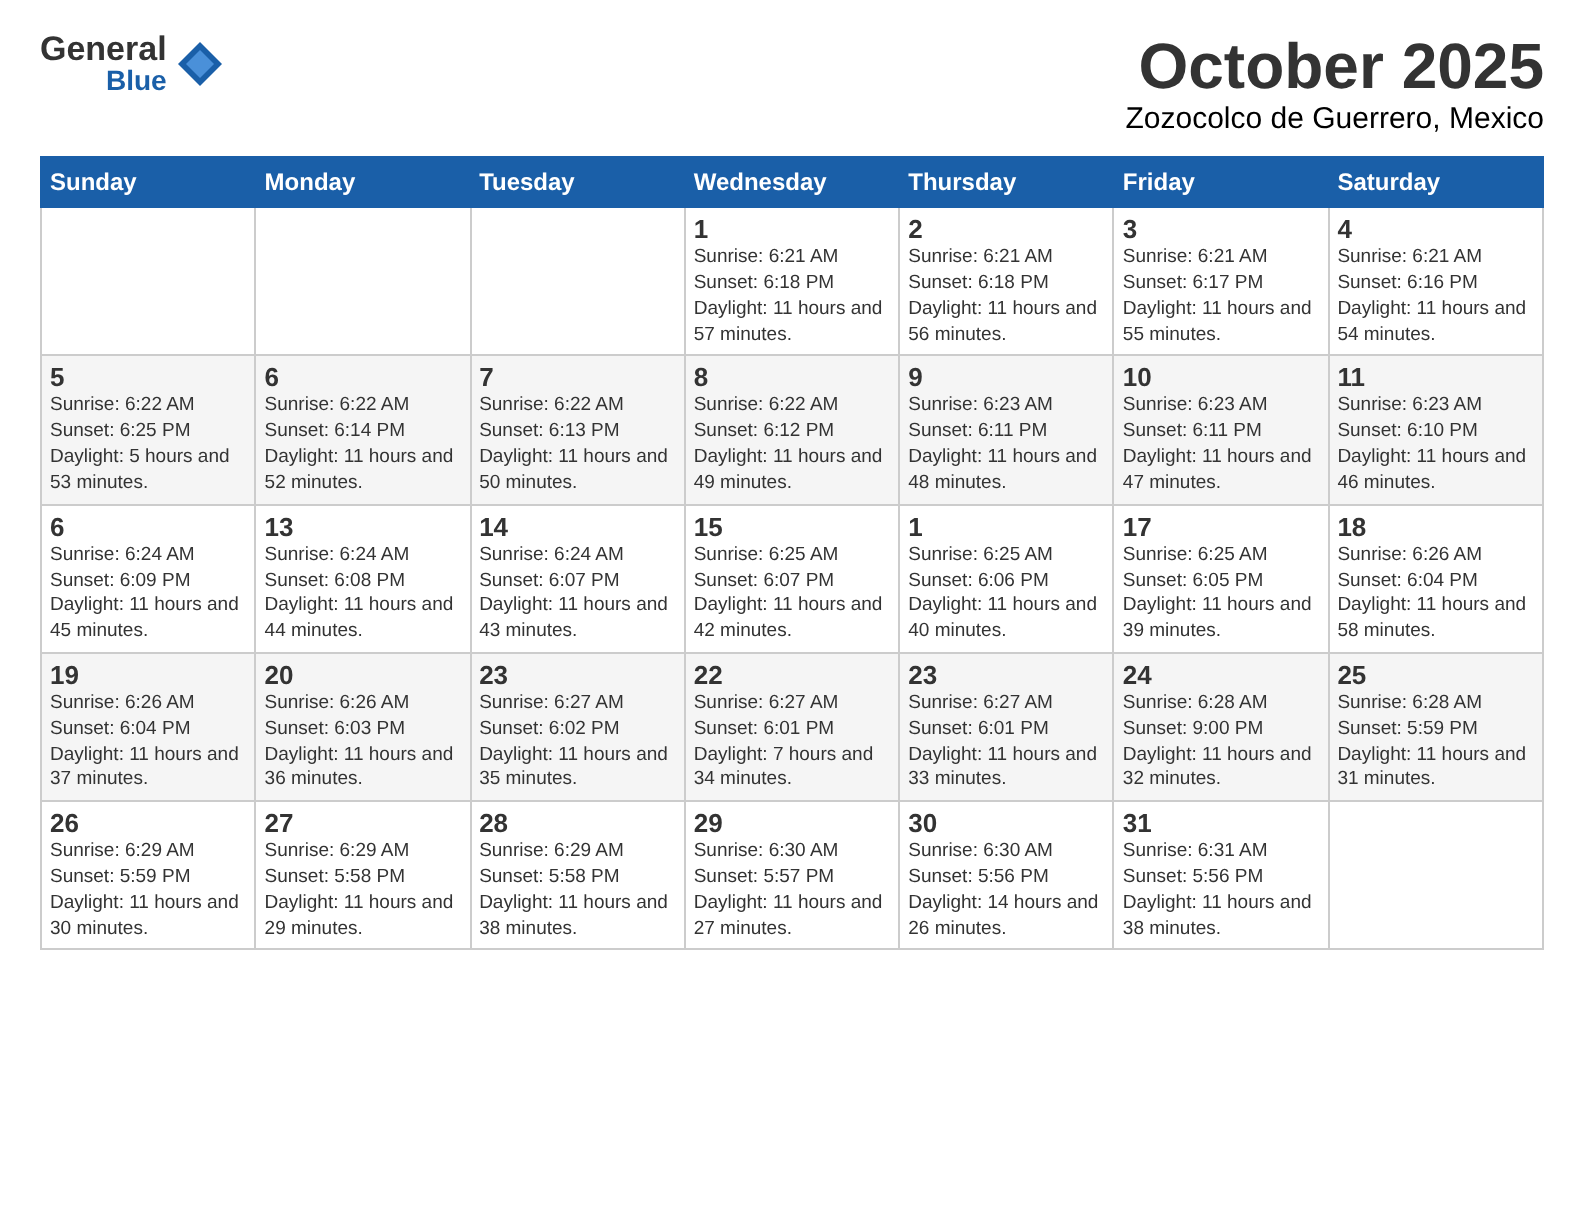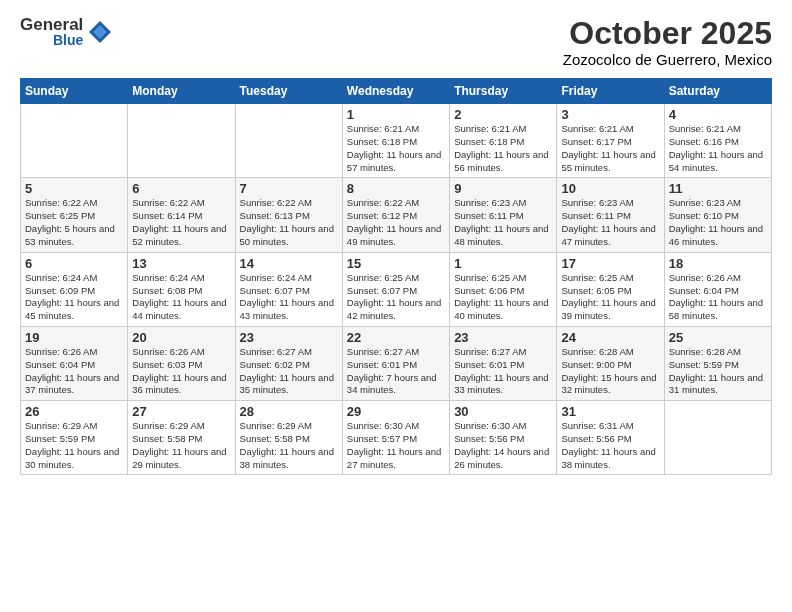--- a/index.html
+++ b/index.html
@@ -260,21 +260,21 @@
           <td>
             <div class="cell-day">23</div>
           <div class="cell-info">Sunrise: 6:27 AM</div>
           <div class="cell-info">Sunset: 6:01 PM</div>
           <div class="cell-info">Daylight: 11 hours and 33 minutes.</div>
           </td>
           <td>
             <div class="cell-day">24</div>
           <div class="cell-info">Sunrise: 6:28 AM</div>
           <div class="cell-info">Sunset: 9:00 PM</div>
-          <div class="cell-info">Daylight: 15 hours and 32 minutes.</div>
+          <div class="cell-info">Daylight: 11 hours and 32 minutes.</div>
           </td>
           <td>
             <div class="cell-day">25</div>
           <div class="cell-info">Sunrise: 6:28 AM</div>
           <div class="cell-info">Sunset: 5:59 PM</div>
           <div class="cell-info">Daylight: 11 hours and 31 minutes.</div>
           </td>
         </tr>
         <tr>
           <td>

